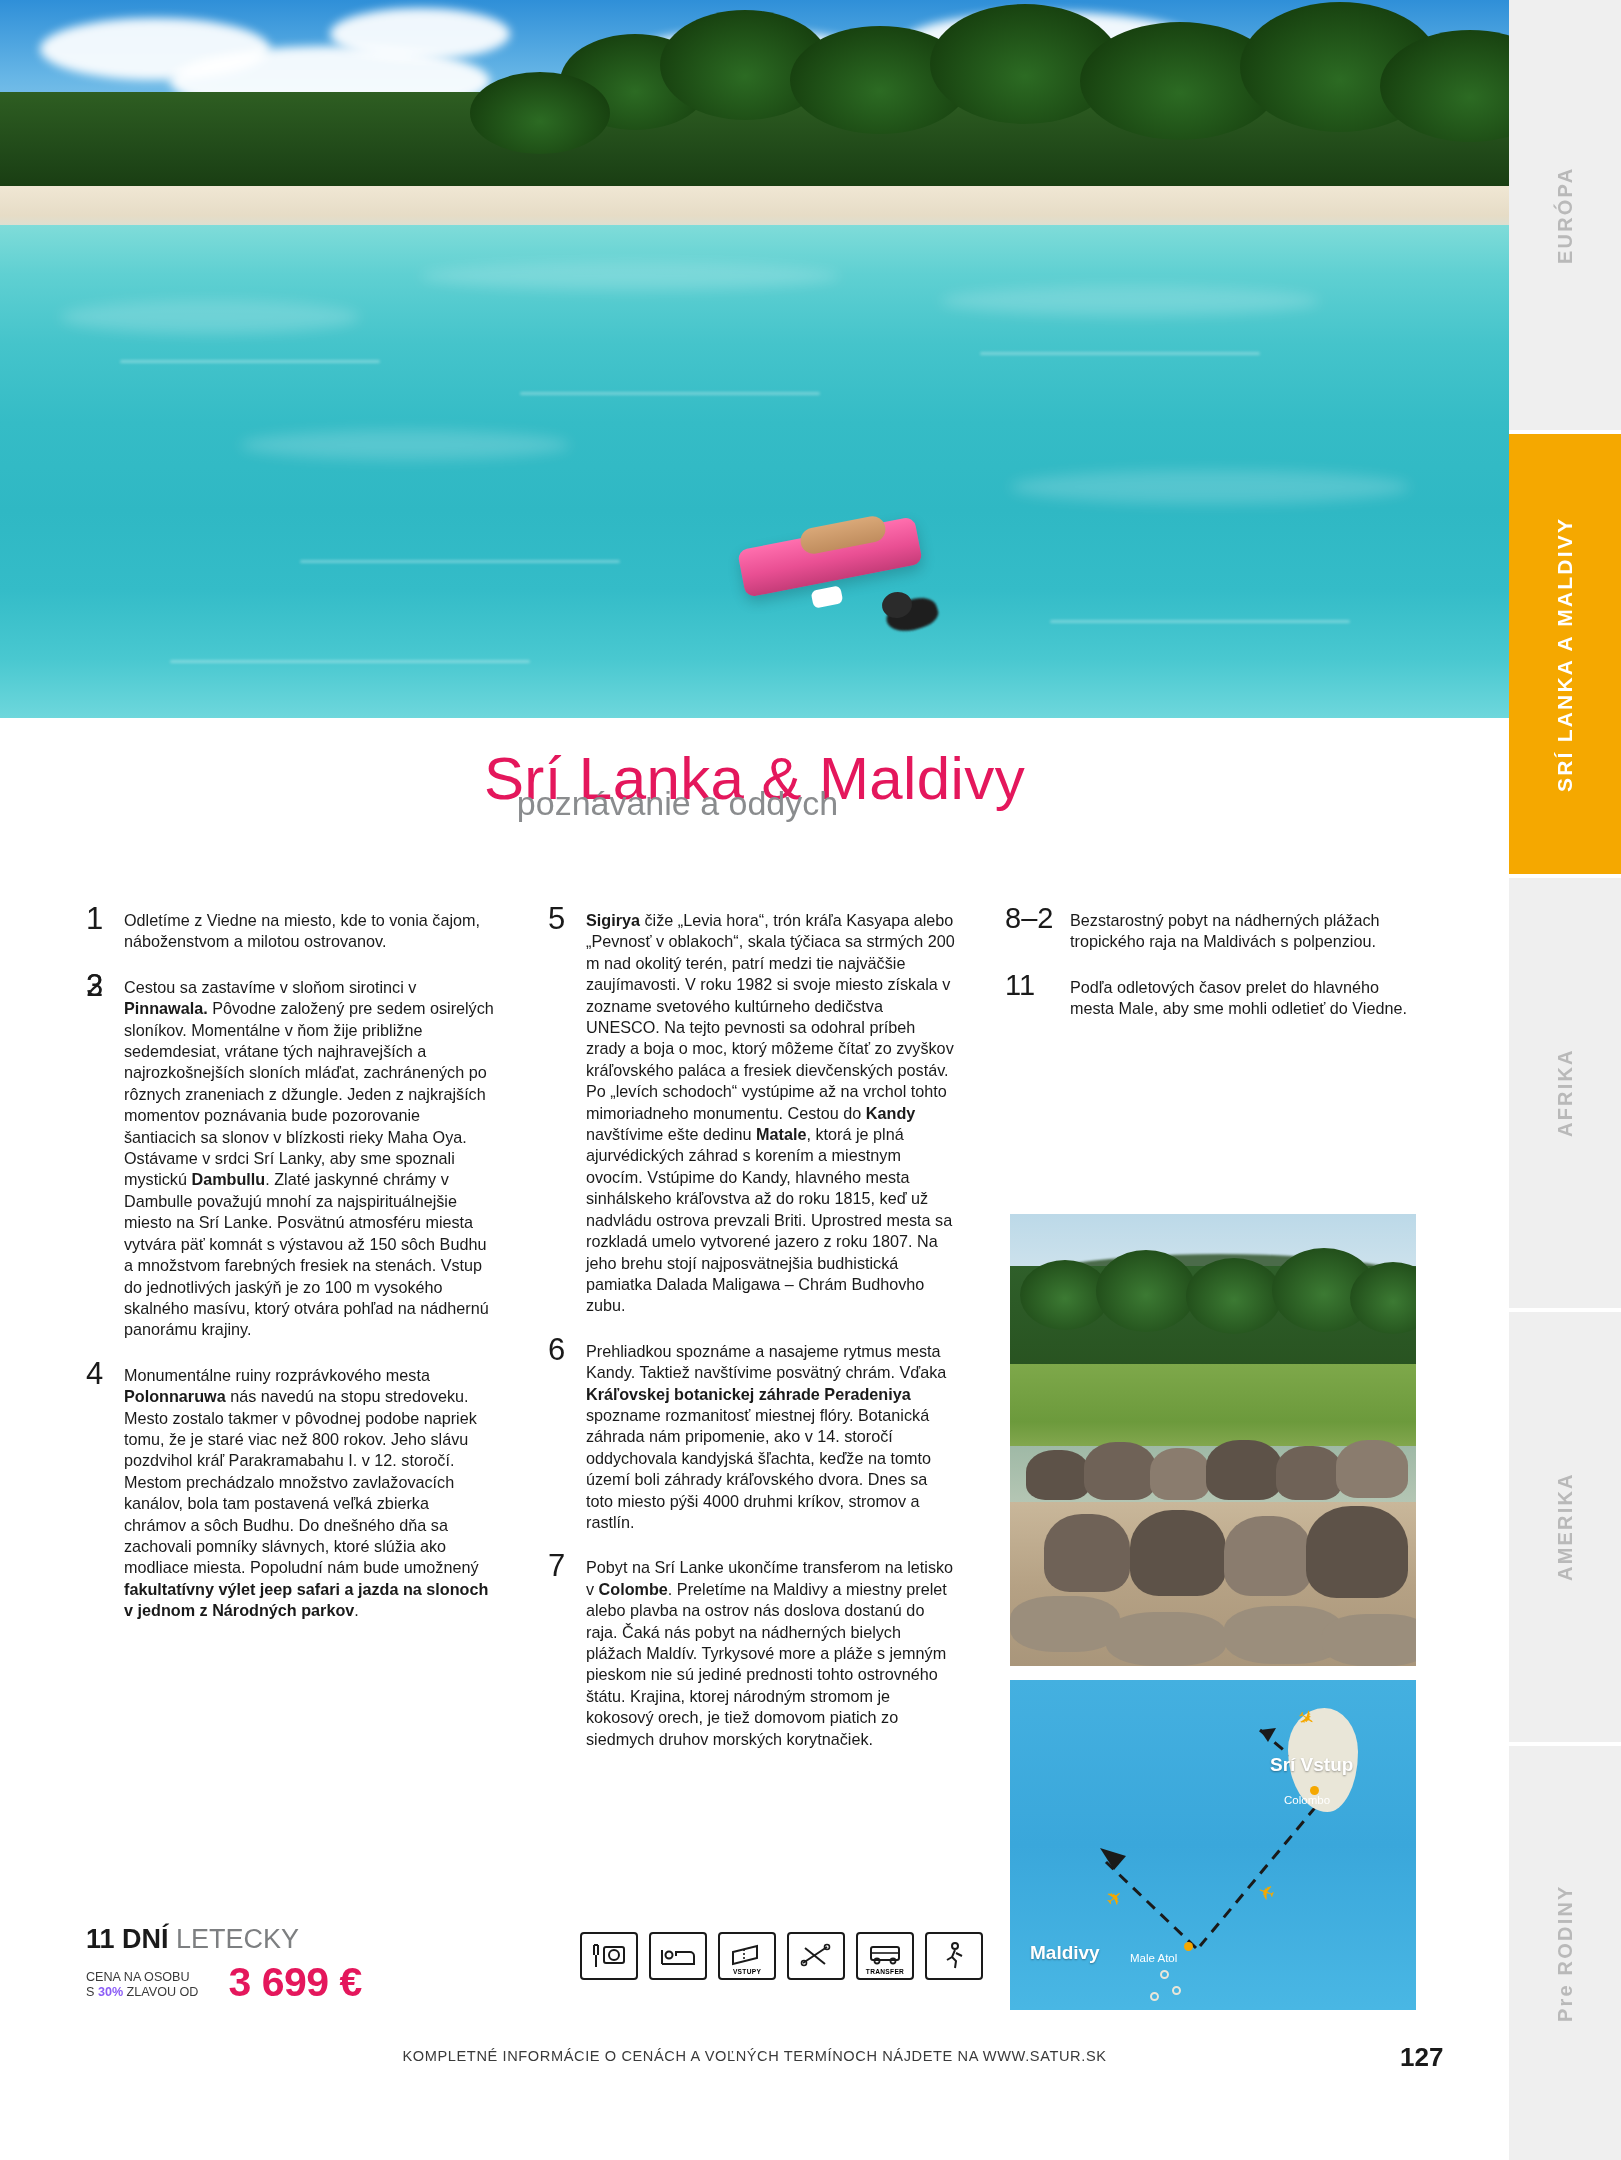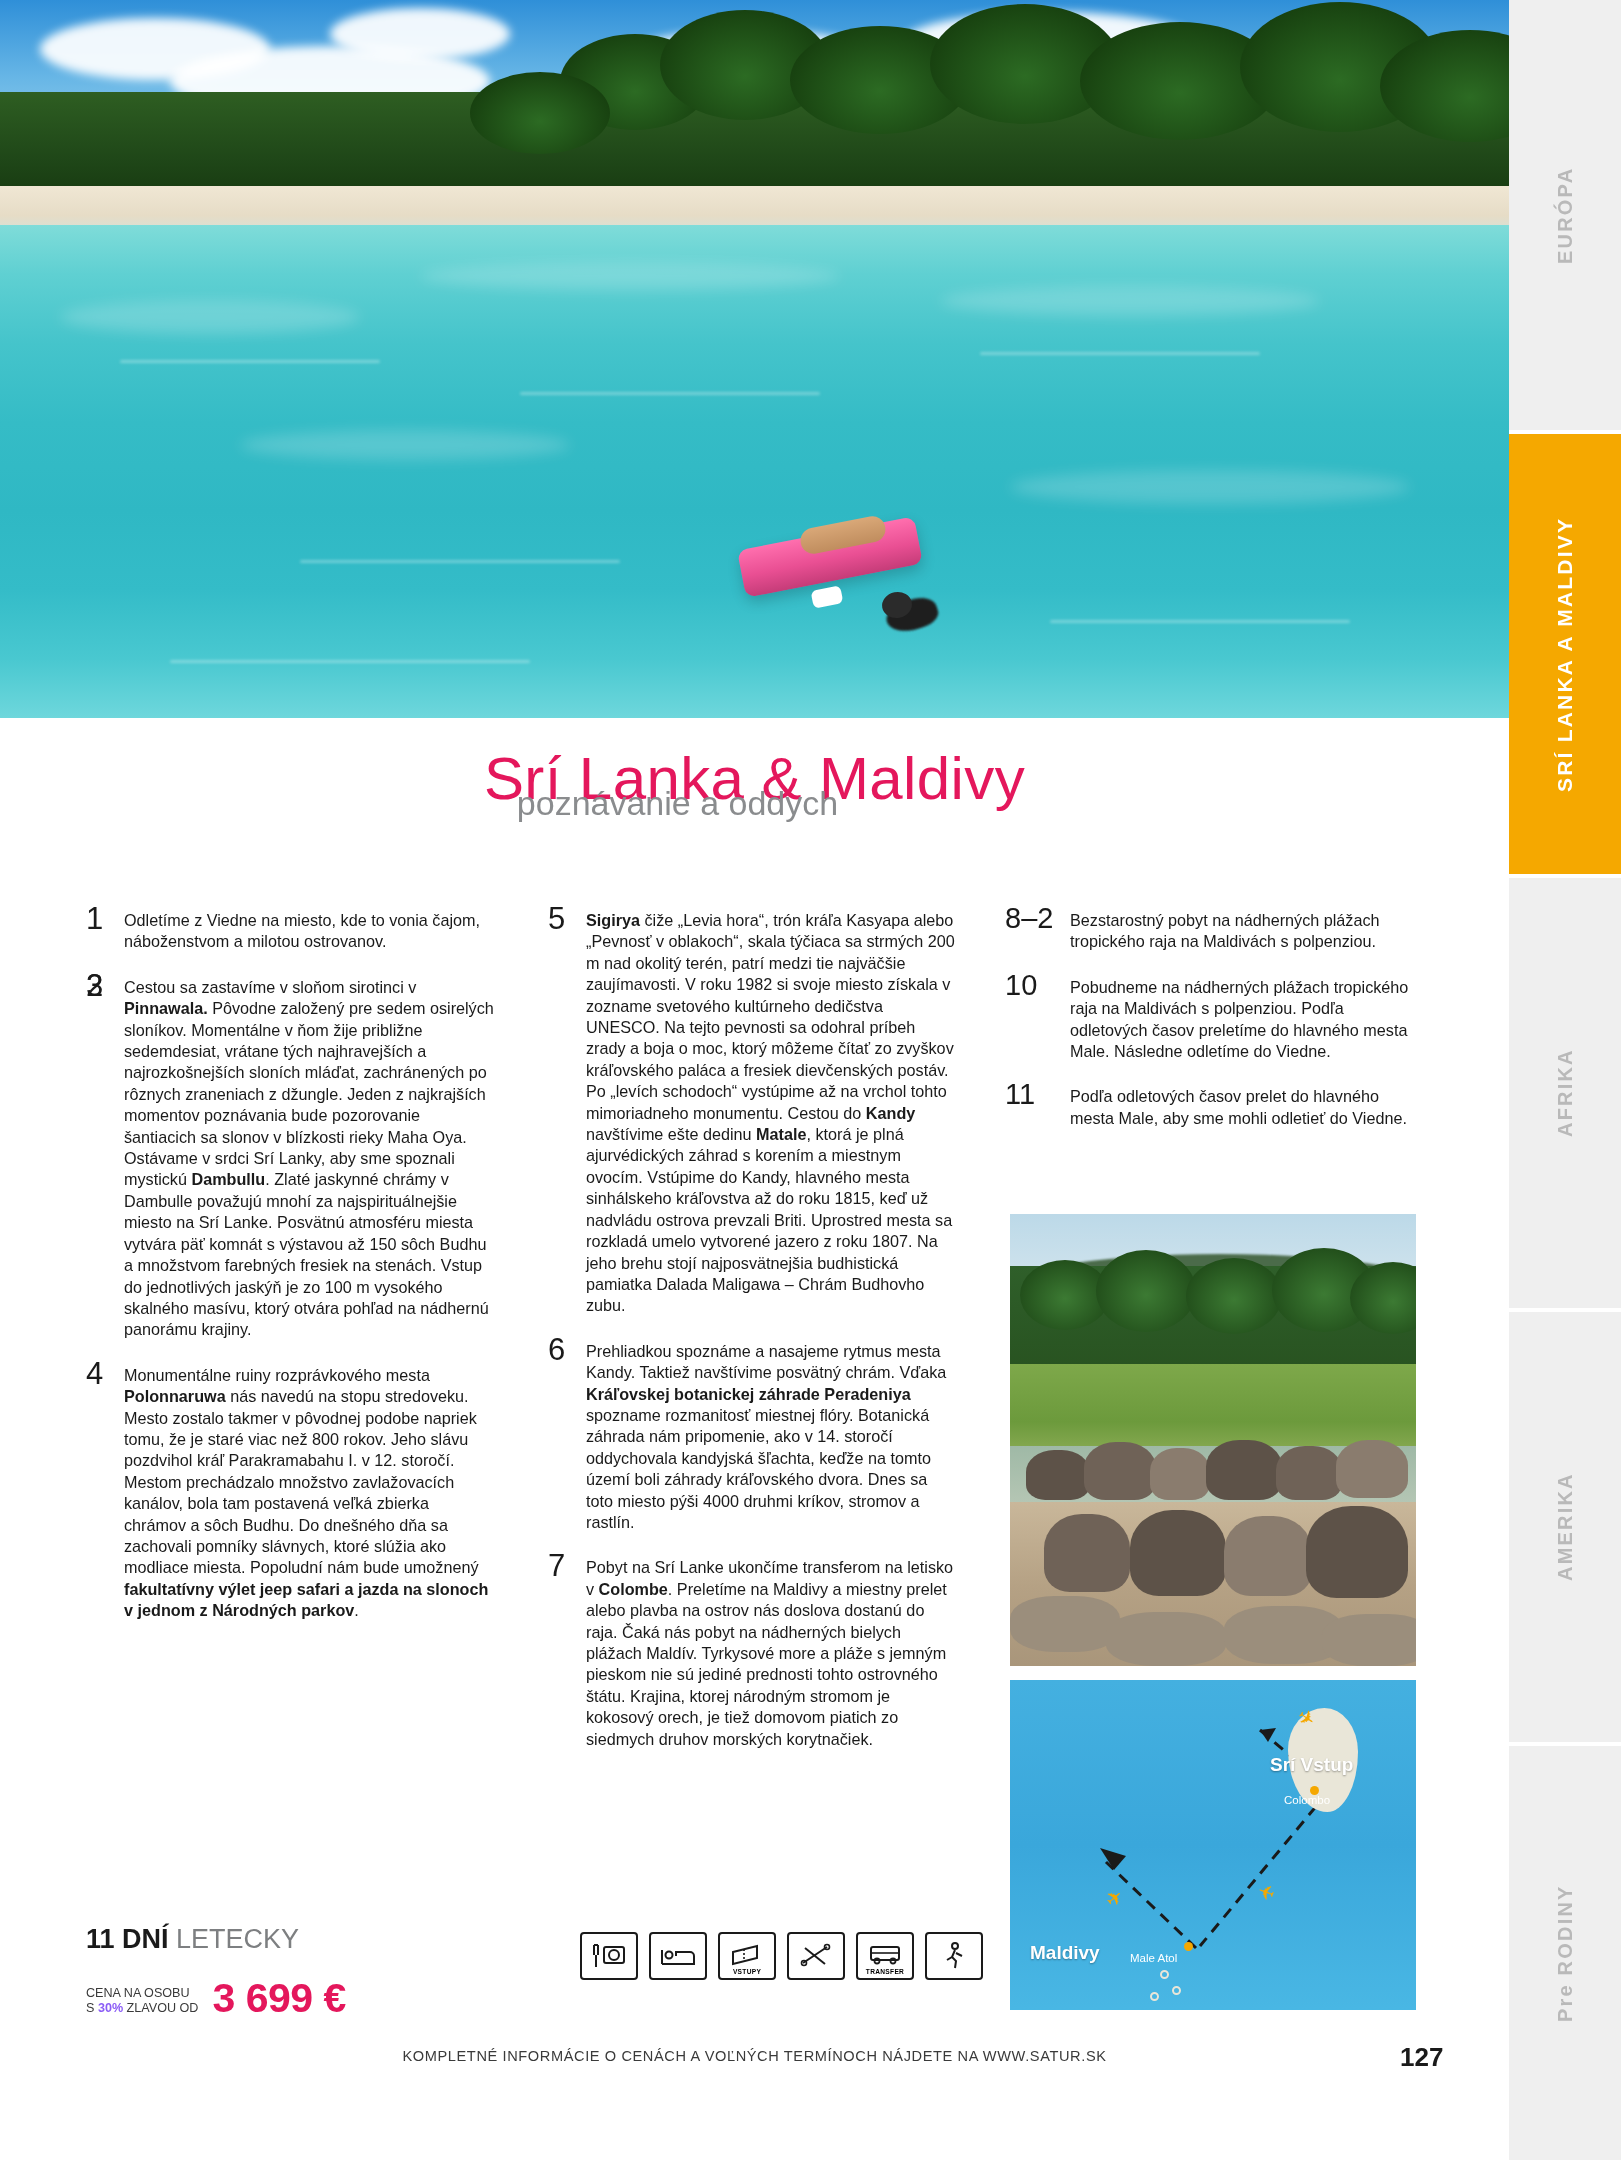--- a/index.html
+++ b/index.html
@@ -216,21 +216,21 @@
     color: #ffffff; font-size: 11.5px;
   }
   .dot { position: absolute; width: 9px; height: 9px; border-radius: 50%; background: #f5a800; }
   .plane { position: absolute; color: #f5a800; font-size: 20px; }
   .atoll { position: absolute; width: 9px; height: 9px; border: 2px solid #e9e6d8; border-radius: 50%; }
 
   
   .price-block { position: absolute; left: 86px; top: 1924px; width: 560px; }
   .days { font-size: 27px; color: #7d7f81; }
   .days b { color: #1a1a1a; }
-  .price-row { margin-top: 20px; display: flex; align-items: flex-end; gap: 14px; }
+  .price-row { margin-top: 4px; display: flex; align-items: flex-end; gap: 30px; }
   .price-label { font-size: 12.6px; color: #3a3a3a; line-height: 15px; padding-bottom: 6px; }
   .price-label b { color: #8b5cf6; }
   .price-value { font-size: 41px; color: #e4175c; font-weight: bold; letter-spacing: -0.5px; }
 
   
   .icons {
     position: absolute; left: 580px; top: 1932px;
     display: flex; gap: 11px; align-items: center;
   }
   .icon-box {
@@ -334,24 +334,20 @@
     <p class="para">
       <span class="num">7</span>
       <span>Pobyt na Srí Lanke ukončíme transferom na letisko v <b>Colombe</b>. Preletíme na Maldivy a miestny prelet alebo plavba na ostrov nás doslova dostanú do raja. Čaká nás pobyt na nádherných bielych plážach Maldív. Tyrkysové more a pláže s jemným pieskom nie sú jediné prednosti tohto ostrovného štátu. Krajina, ktorej národným stromom je kokosový orech, je tiež domovom piatich zo siedmych druhov morských korytnačiek.</span>
     </p>
   </div>
 
   <div class="col col-3">
     <p class="para wide">
       <span class="num">8–2</span>
       <span>Bezstarostný pobyt na nádherných plážach tropického raja na Maldivách s polpenziou.</span>
-    </p>
-    <p class="para wide">
-      <span class="num">10</span>
-      <span>Pobudneme na nádherných plážach tropického raja na Maldivách s polpenziou. Podľa odletových časov preletíme do hlavného mesta Male. Následne odletíme do Viedne.</span>
     </p>
     <p class="para wide">
       <span class="num">11</span>
       <span>Podľa odletových časov prelet do hlavného mesta Male, aby sme mohli odletieť do Viedne.</span>
     </p>
   </div>
 </div>
 
 <div class="photo-eleph">
   <div class="ph-sky"></div>

